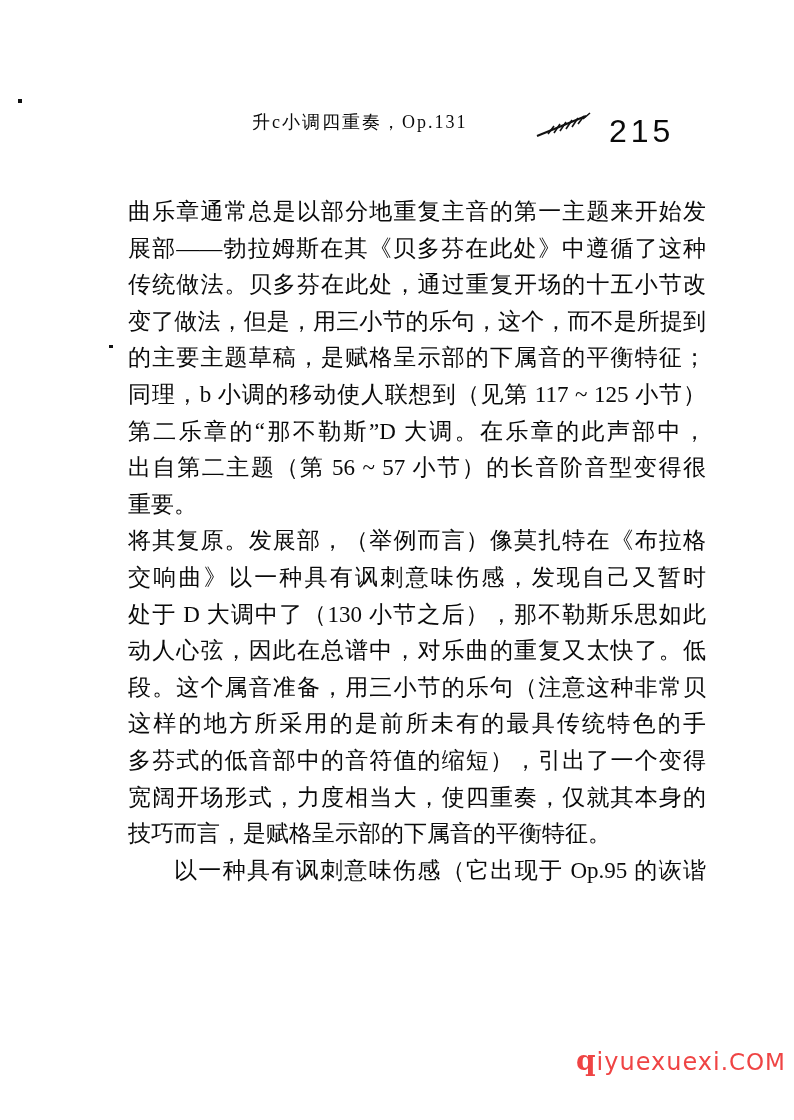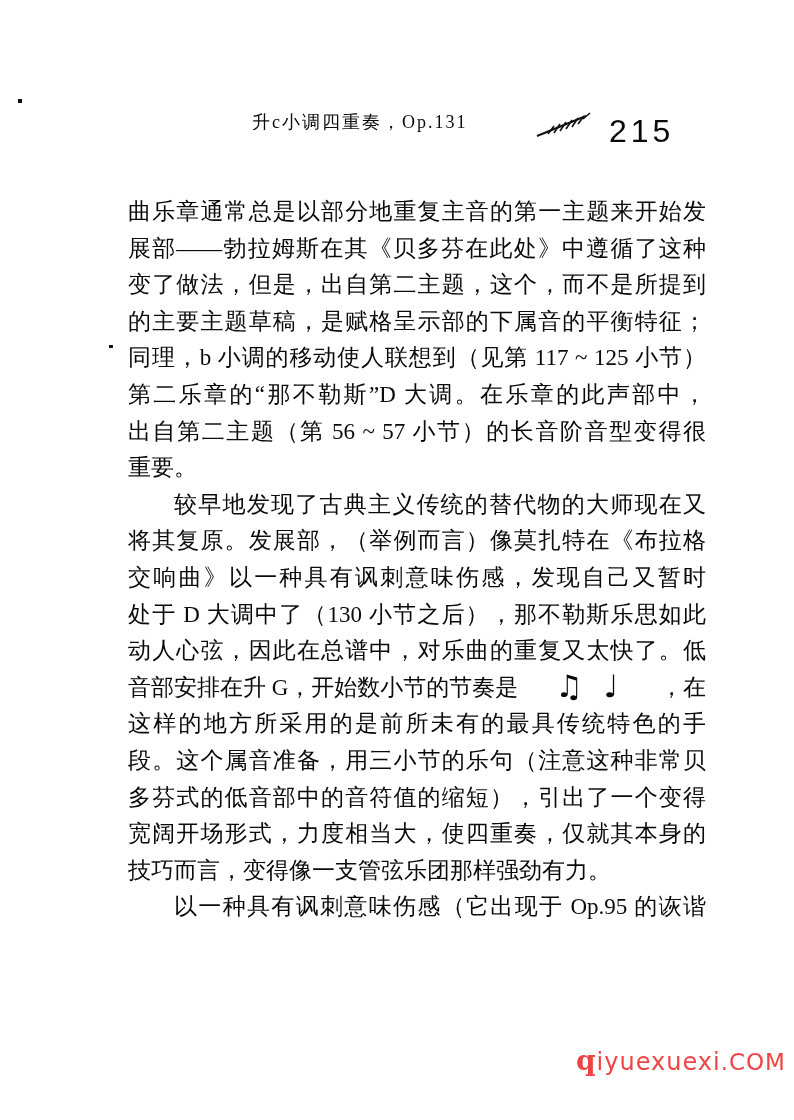--- a/index.html
+++ b/index.html
@@ -108,41 +108,36 @@
   <svg class="flourish" viewBox="0 0 60 30" xmlns="http://www.w3.org/2000/svg">
     <path d="M3 26 L52 6" stroke="#111" stroke-width="2" fill="none"></path>
     <path d="M14 24 L20 16 M20 23 L26 14 M26 21 L32 12 M32 19 L38 10 M38 17 L44 8 M44 14 L50 6 M49 9 L56 3" stroke="#111" stroke-width="1.6" fill="none"></path>
   </svg>
 
   <div class="page-number">215</div>
 
   <div class="body-text">
     <div class="tl">曲乐章通常总是以部分地重复主音的第一主题来开始发</div>
     <div class="tl">展部——勃拉姆斯在其《贝多芬在此处》中遵循了这种</div>
-    <div class="tl">变了做法，但是，出自第二主题，这个，而不是所提到</div>
+    <div class="tl">传统做法。贝多芬在此处，通过重复开场的十五小节改</div>
+    <div class="tl">变了做法，但是，用三小节的乐句，这个，而不是所提到</div>
     <div class="tl">的主要主题草稿，是赋格呈示部的下属音的平衡特征；</div>
     <div class="tl">同理，b 小调的移动使人联想到（见第 117 ~ 125 小节）</div>
     <div class="tl">第二乐章的“那不勒斯”D 大调。在乐章的此声部中，</div>
     <div class="tl">出自第二主题（第 56 ~ 57 小节）的长音阶音型变得很</div>
     <div class="tl end">重要。</div>
-    <div class="tl indent">较早地发现了古典主义传统的替代物的大师现在又</div>
     <div class="tl">将其复原。发展部，（举例而言）像莫扎特在《布拉格</div>
     <div class="tl">交响曲》以一种具有讽刺意味伤感，发现自己又暂时</div>
     <div class="tl">处于 D 大调中了（130 小节之后），那不勒斯乐思如此</div>
     <div class="tl">动人心弦，因此在总谱中，对乐曲的重复又太快了。低</div>
-    <div class="tl music">
-      <span>音部安排在升 G，开始数小节的节奏是</span>
-      <span class="notes-glyph">♫ ♩</span>
-      <span>，在</span>
-    </div>
+    <div class="tl">段。这个属音准备，用三小节的乐句（注意这种非常贝</div>
     <div class="tl">这样的地方所采用的是前所未有的最具传统特色的手</div>
-    <div class="tl">段。这个属音准备，用三小节的乐句（注意这种非常贝</div>
     <div class="tl">多芬式的低音部中的音符值的缩短），引出了一个变得</div>
     <div class="tl">宽阔开场形式，力度相当大，使四重奏，仅就其本身的</div>
-    <div class="tl end">技巧而言，变得像一支管弦乐团那样强劲有力。</div>
+    <div class="tl end">技巧而言，是赋格呈示部的下属音的平衡特征。</div>
     <div class="tl indent">以一种具有讽刺意味伤感（它出现于 Op.95 的诙谐</div>
   </div>
 
   <div class="watermark">
     <span class="wm-q">q</span><span>iyuexuexi</span><span class="wm-com">.COM</span>
   </div>
 
   <div class="speck speck-1"></div>
   <div class="speck speck-2"></div>
 

